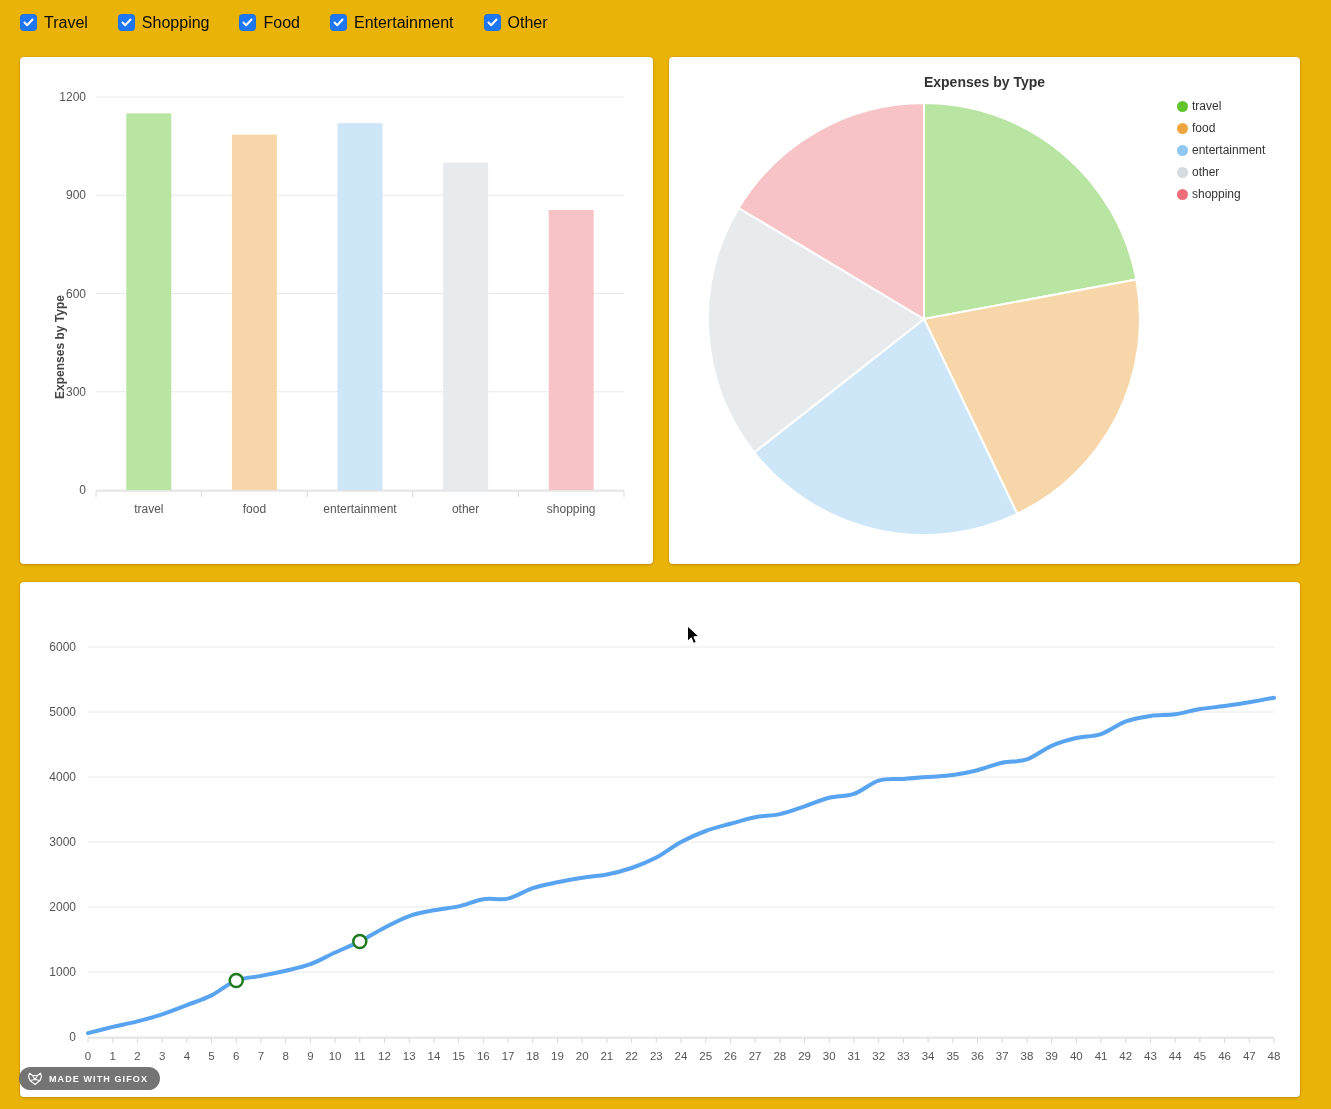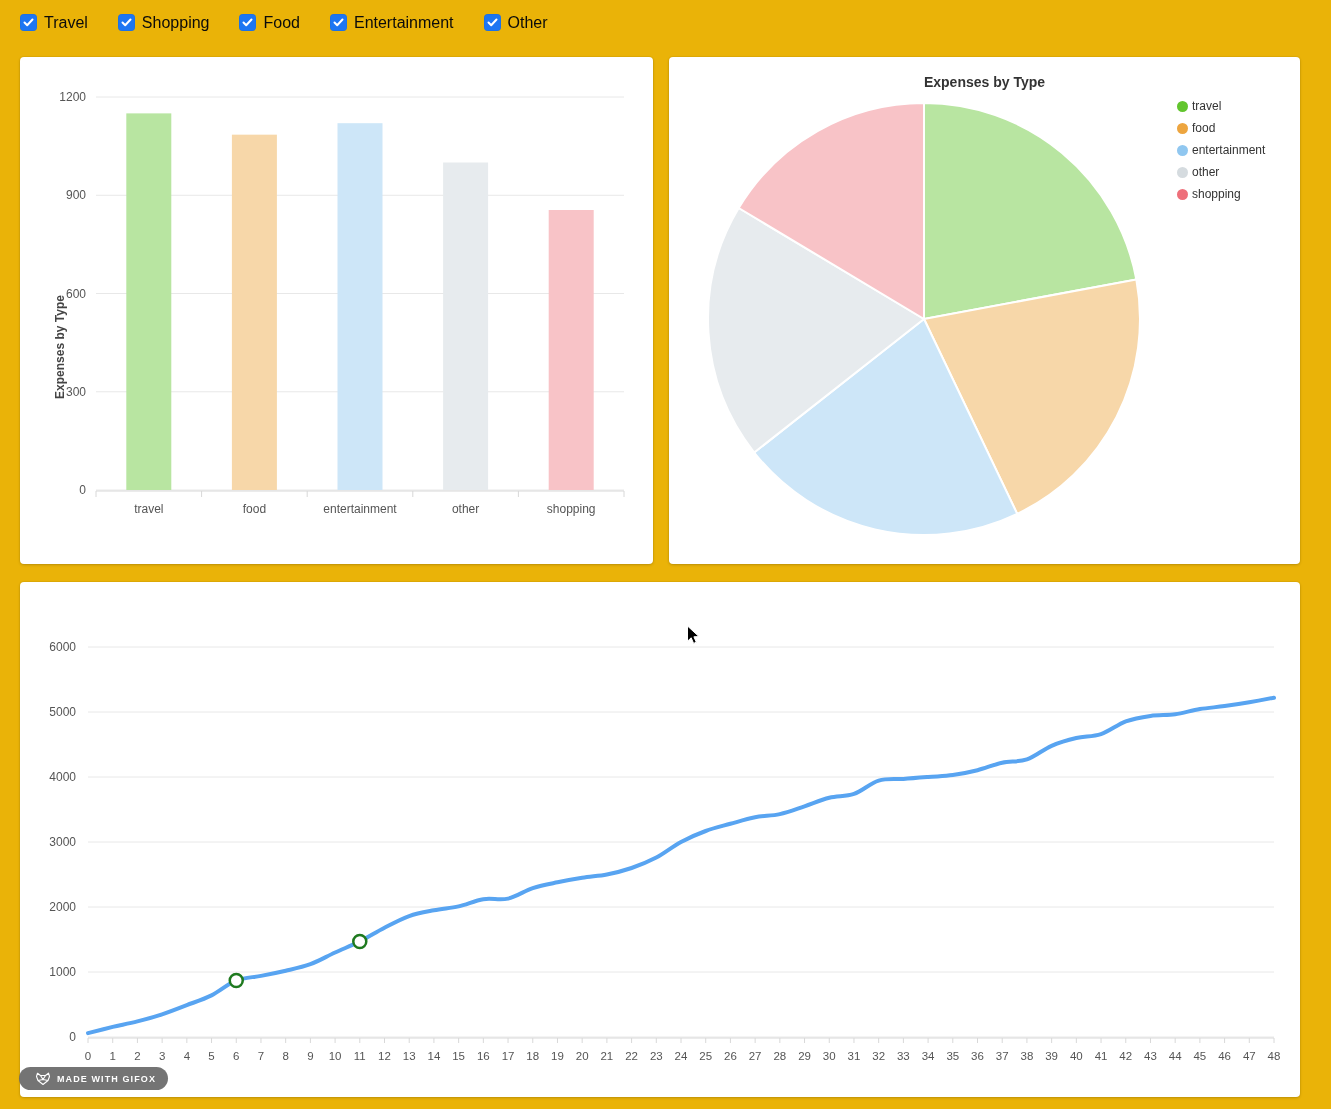--- a/index.html
+++ b/index.html
@@ -29,21 +29,21 @@
   .legend-bottom{position:absolute;left:0;top:529px;width:633px;display:flex;justify-content:center;align-items:center;gap:15px;}
   .legend-bottom .li{display:flex;align-items:center;gap:5px;}
   .legend-bottom .sw{width:13px;height:13px;border-radius:3px;}
   .legend-bottom .lt{font-size:12px;color:#333;}
   .legend-right{position:absolute;left:1177px;top:95px;display:flex;flex-direction:column;}
   .legend-right .li{display:flex;align-items:center;gap:4px;height:22px;}
   .legend-right .sw{width:11px;height:11px;border-radius:50%;}
   .legend-right .lt{font-size:12px;color:#333;}
 
   
-  .badge{position:absolute;left:19px;top:1067px;height:23px;background:rgba(104,104,104,.92);border-radius:12px;display:flex;align-items:center;gap:6px;padding:0 12px 0 16px;}
+  .badge{position:absolute;left:19px;top:1067px;height:23px;background:rgba(104,104,104,.92);border-radius:12px;display:flex;align-items:center;gap:6px;padding:0 12px 0 8px;}
   .badge .btext{color:#fff;font-size:9px;font-weight:bold;letter-spacing:1.1px;}
 
   
   .cursor{position:absolute;left:686px;top:625px;width:14px;height:20px;pointer-events:none;}
   text{user-select:none;}
 </style>
 </head>
 <body>
 
 <div id="stage">

